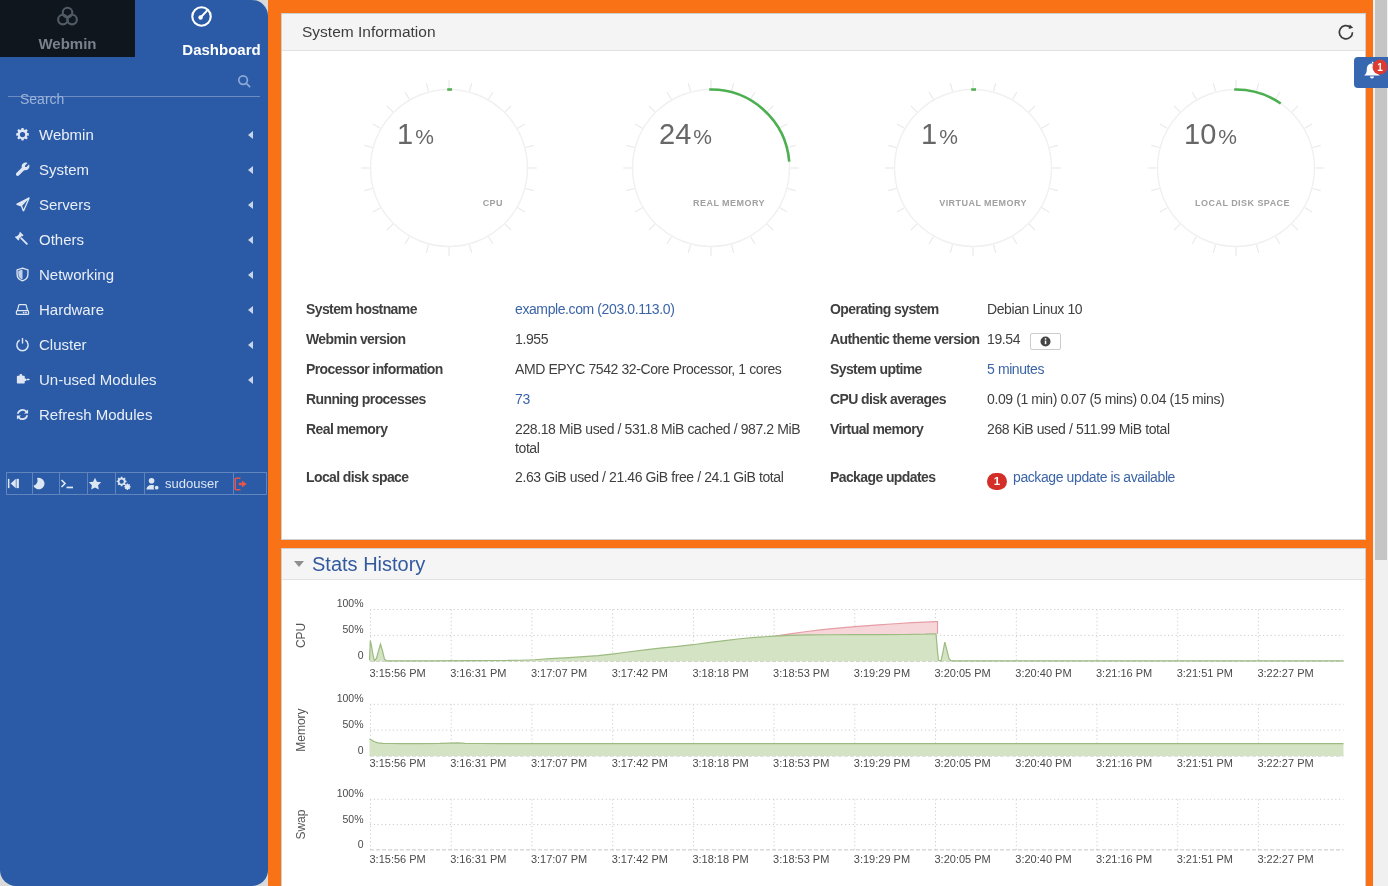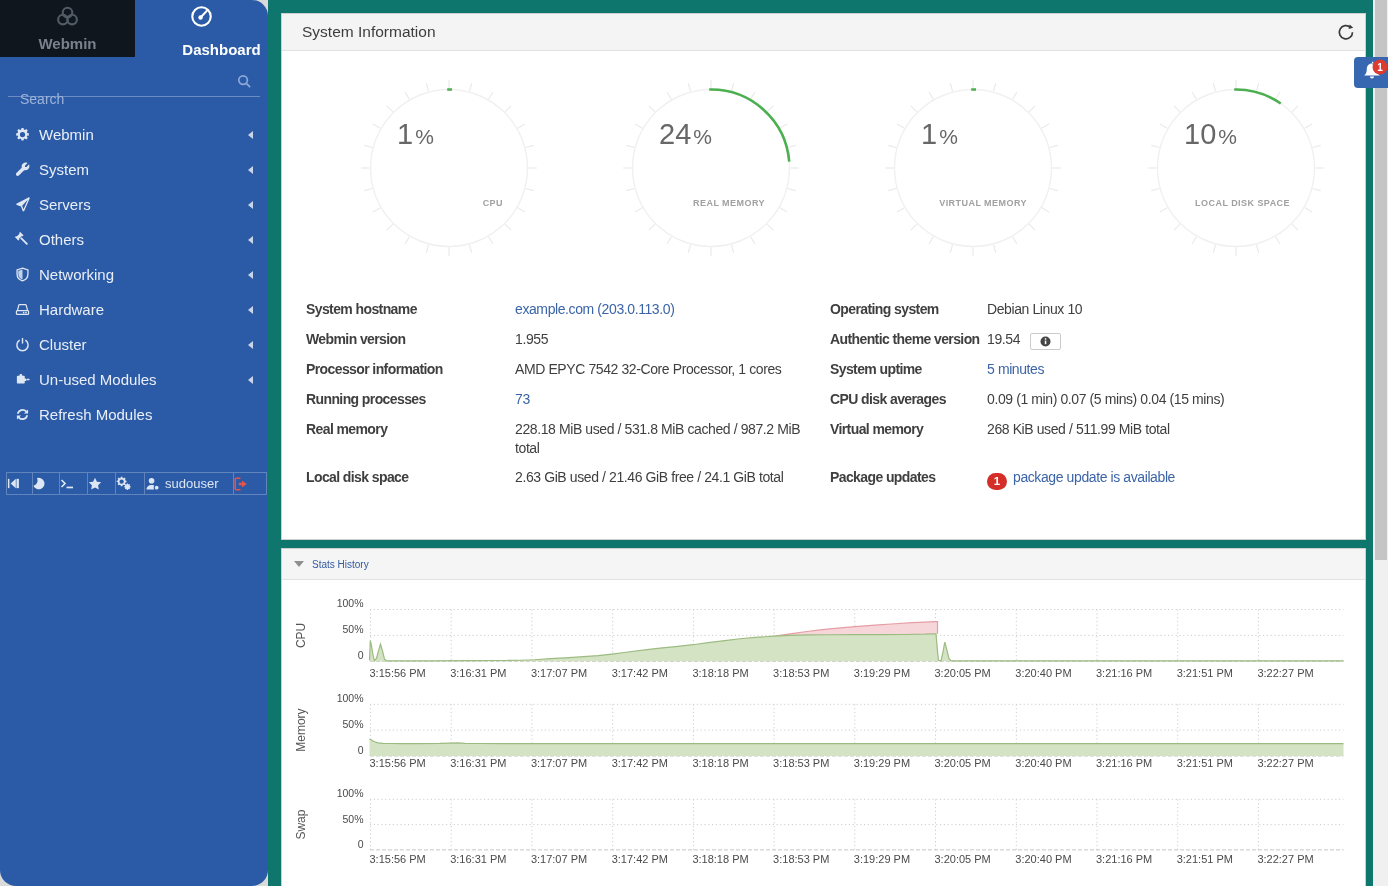--- a/index.html
+++ b/index.html
@@ -14,29 +14,29 @@
 #search-row { position:absolute; left:8px; top:57px; width:252px; height:40px; border-bottom:1px solid rgba(255,255,255,0.3); }
 #search-row .ph { position:absolute; left:12px; top:18px; font-size:14px; color:#9db4da;margin-top:16px; }
 #menu { position:absolute; left:0; top:117px; width:268px; }
 .mi { position:relative; height:35px; display:flex; align-items:center; padding-left:15px; color:#e9eef7; font-size:15px; }
 .mi svg { width:15px; height:15px; margin-right:9px; flex:none; }
 .mi .car { position:absolute; right:15px; top:50%; margin-top:-4px; width:0; height:0; border-top:4px solid transparent; border-bottom:4px solid transparent; border-right:5px solid rgba(255,255,255,0.75); }
 #btnbar { position:absolute; left:6px; top:472px; height:23px; display:flex; }
 .bb { border:1px solid rgba(255,255,255,0.25); border-left:none; display:flex; align-items:center; justify-content:flex-start; color:#dde6f3; }
 .bb:first-child { border-left:1px solid rgba(255,255,255,0.25); }
 
-#main { position:absolute; left:268px; top:0; width:1120px; height:886px; background:#0f766e;text-decoration:underline; }
+#main { position:absolute; left:268px; top:0; width:1120px; height:886px; background:#f97316;text-decoration:underline; }
 .panel { position:absolute; background:#ffffff; border:1px solid #cfcfcf; }
 .phead { height:37px; background:#f4f4f4; border-bottom:1px solid #e2e2e2; display:flex; align-items:center; padding:0 20px; }
 #p1 { left:13px; top:13px; width:1085px; height:527px; }
 #p1 .phead { font-size:15.5px; color:#3d3d3d; justify-content:space-between; padding:0 10px 0 20px; }
 #p2 { left:13px; top:548px; width:1085px; height:400px; }
 #p2 .phead { height:31px; background:#f5f5f5; padding:0 12px; }
 #p2 .phead .car { width:0; height:0; border-left:5px solid transparent; border-right:5px solid transparent; border-top:6px solid #8f8f8f; margin-right:8px; }
-#p2 .phead .t { color:#33599e; font-size:10px; }
+#p2 .phead .t { color:#33599e; font-size:20px; }
 
 #itable { position:absolute; left:24px; top:281px; width:1060px; border-collapse:collapse; table-layout:fixed; }
 #itable td { font-size:14px; color:#3f3f3f; padding:5px 0; height:30px; line-height:19px; vertical-align:top; letter-spacing:-0.4px; }
 #itable td.l { font-weight:bold; width:209px; white-space:nowrap; letter-spacing:-0.6px; }
 #itable td.v1 { width:315px; padding-right:20px; }
 #itable td.l2 { font-weight:bold; width:157px; white-space:nowrap; letter-spacing:-0.6px; }
 a.lnk { color:#3b64a8; text-decoration:none; }
 #infobtn { display:inline-block; border:1px solid #ccc; border-radius:2px; padding:2px 9px 0 9px; margin-left:6px; line-height:13px; height:17px; vertical-align:-3px; }
 .badge { display:inline-block; background:#d32e27; color:#fff; width:20px; height:17px; border-radius:9px; font-size:11.5px; font-weight:bold; text-align:center; line-height:17px; margin-right:6px; vertical-align:-3px; letter-spacing:0; }
 

